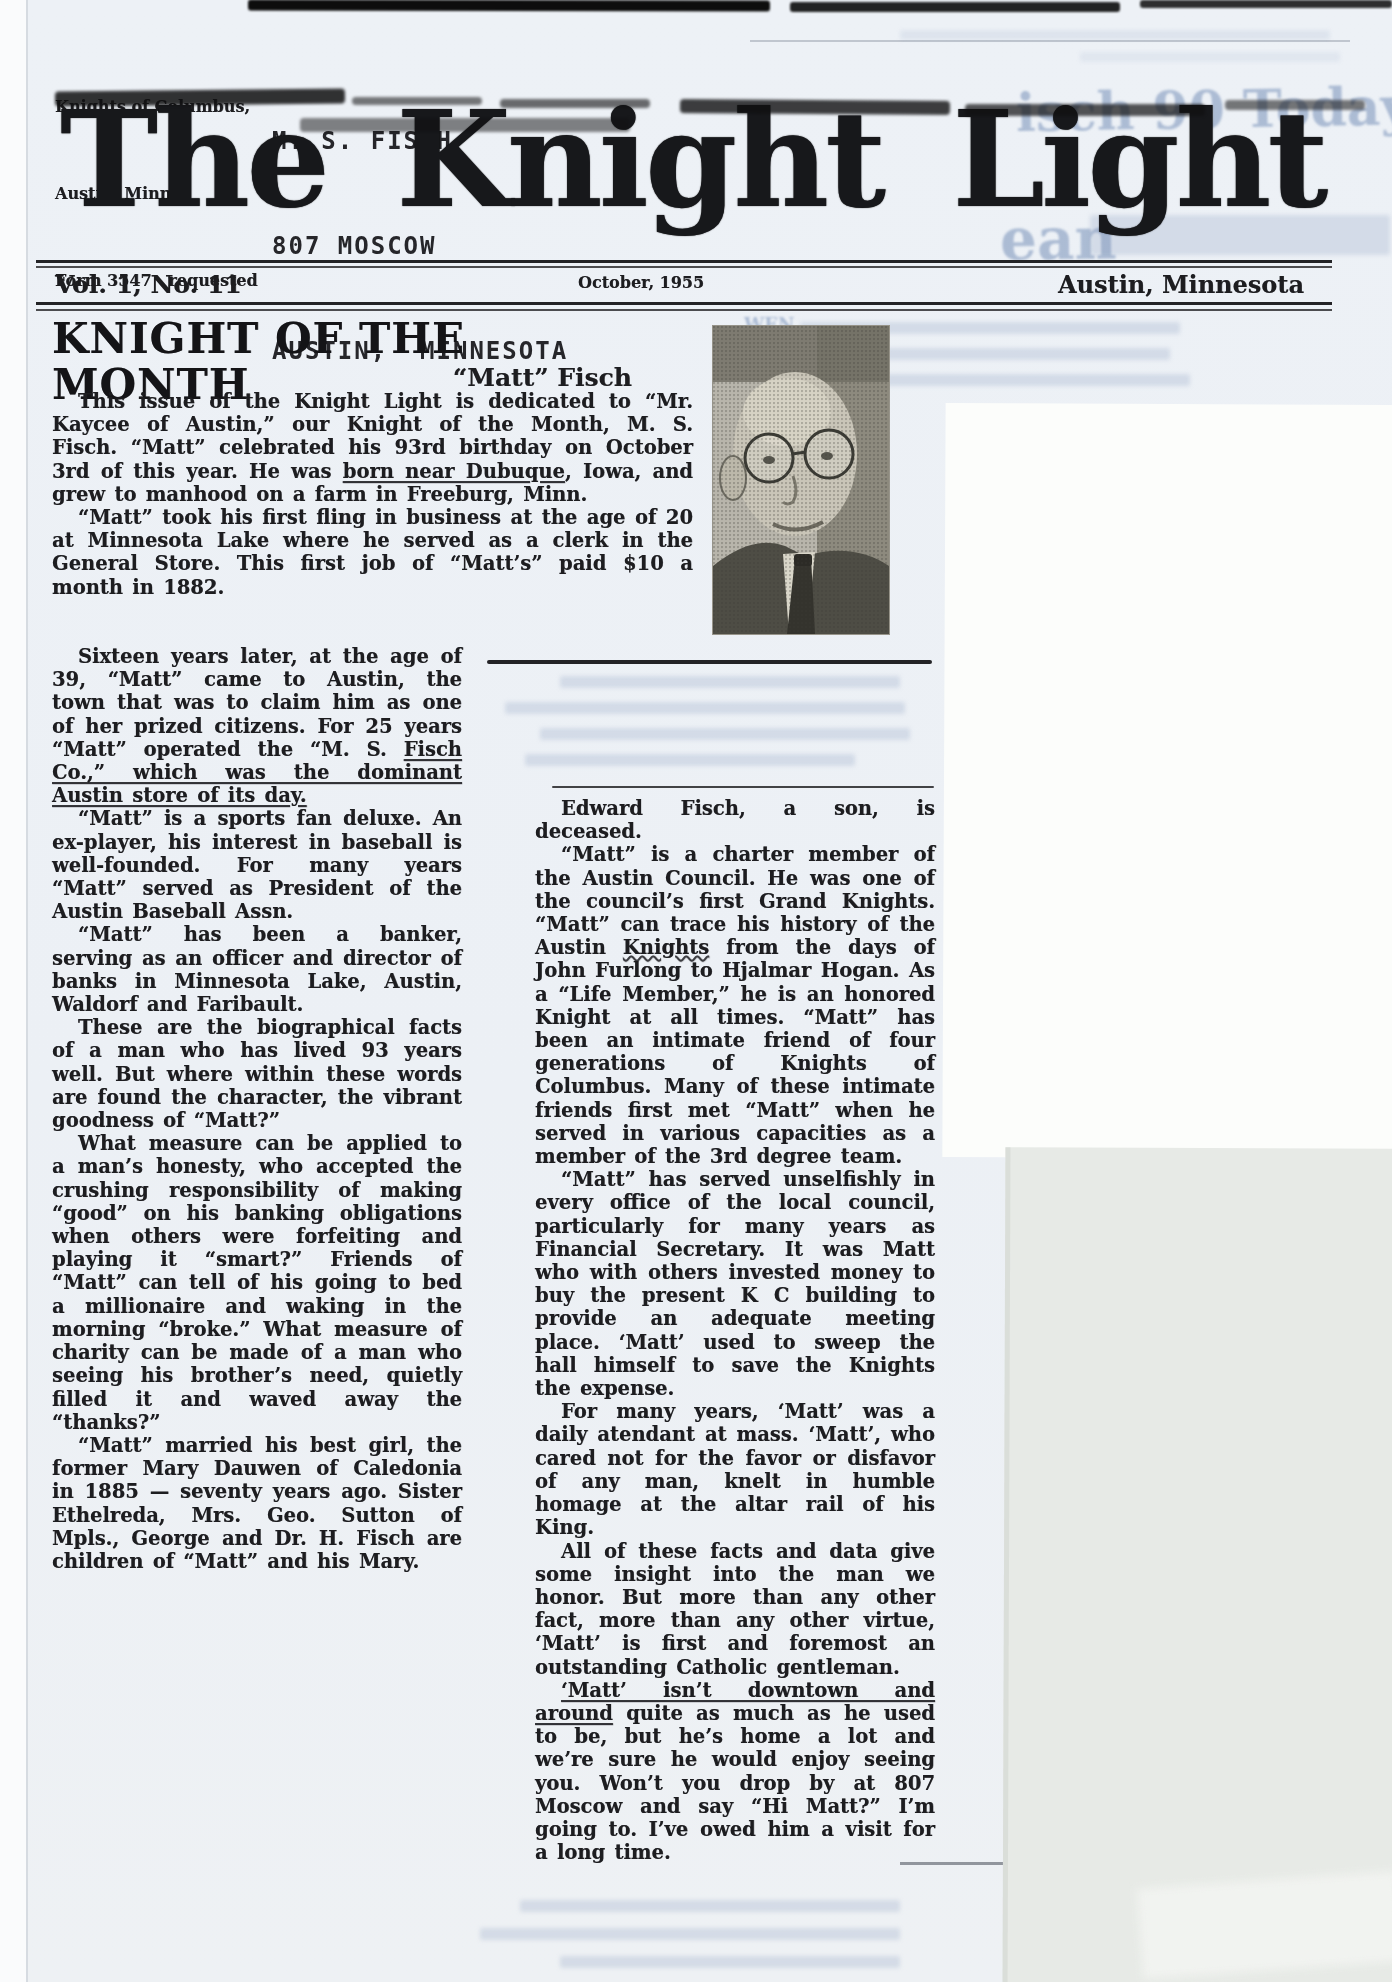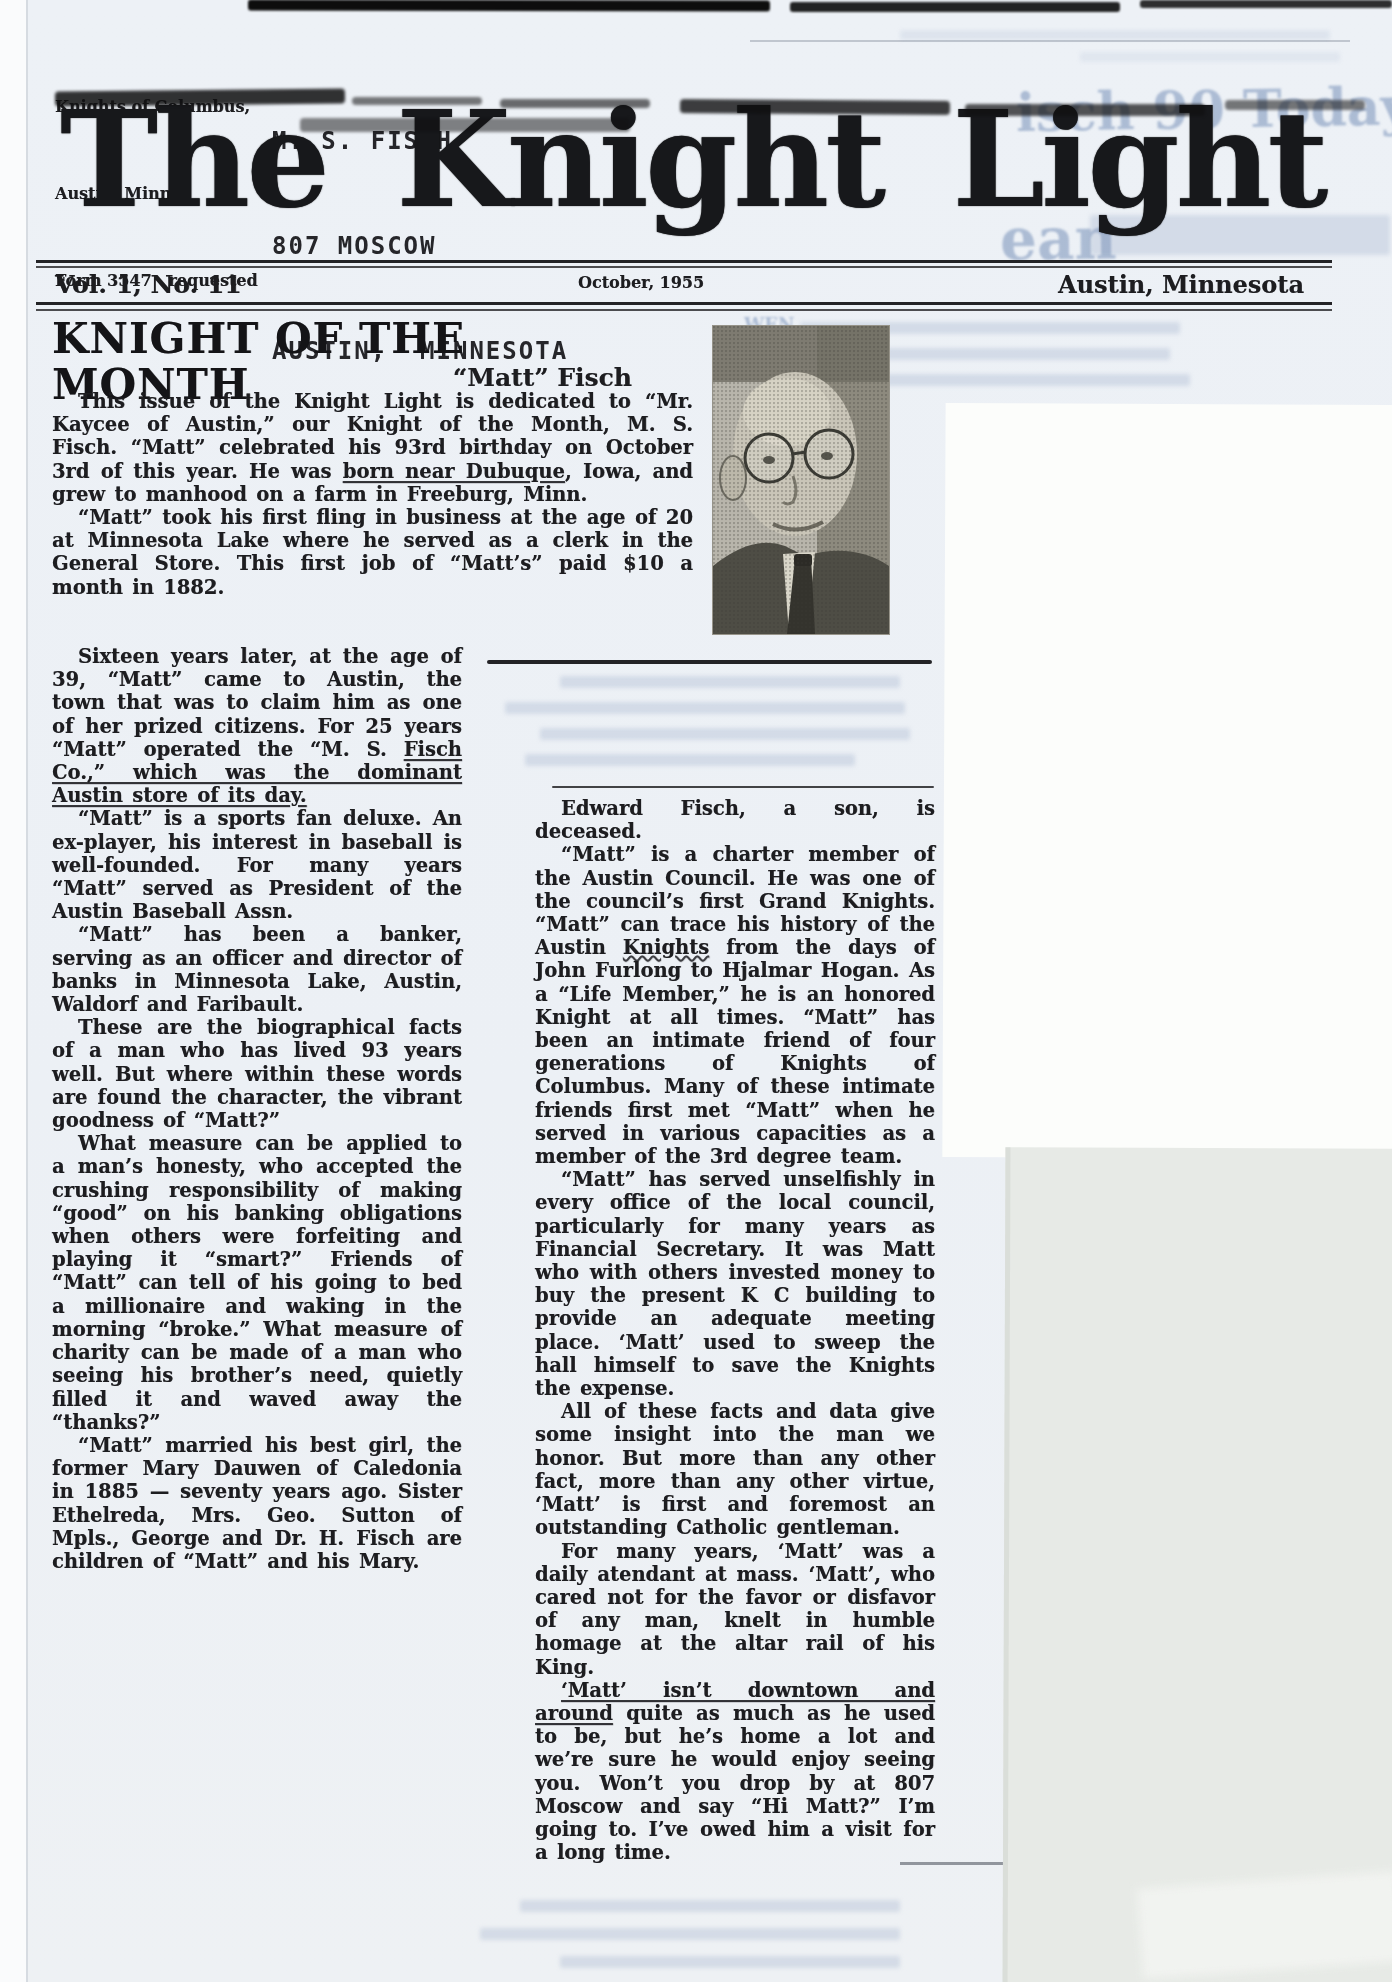--- a/index.html
+++ b/index.html
@@ -160,22 +160,22 @@
     <p>“Matt” has been a banker, serving as an officer and director of banks in Minnesota Lake, Austin, Waldorf and Faribault.</p>
     <p>These are the biographical facts of a man who has lived 93 years well. But where within these words are found the character, the vibrant goodness of “Matt?”</p>
     <p>What measure can be applied to a man’s honesty, who accepted the crushing responsibility of making “good” on his banking obligations when others were forfeiting and playing it “smart?” Friends of “Matt” can tell of his going to bed a millionaire and waking in the morning “broke.” What measure of charity can be made of a man who seeing his brother’s need, quietly filled it and waved away the “thanks?”</p>
     <p>“Matt” married his best girl, the former Mary Dauwen of Caledonia in 1885 — seventy years ago. Sister Ethelreda, Mrs. Geo. Sutton of Mpls., George and Dr. H. Fisch are children of “Matt” and his Mary.</p>
   </div>
 
   <div class="abs body-text ink" style="left:535px;top:797px;width:400px;">
     <p>Edward Fisch, a son, is deceased.</p>
     <p><span>“Matt” is a charter member of the Austin Council. He was one of the council’s first Grand Knights. “Matt” can trace his history of the Austin </span><span class="u-squiggle">Knights</span><span> from the days of John Furlong to Hjalmar Hogan. As a “Life Member,” he is an honored Knight at all times. “Matt” has been an intimate friend of four generations of Knights of Columbus. Many of these intimate friends first met “Matt” when he served in various capacities as a member of the 3rd degree team.</span></p>
     <p>“Matt” has served unselfishly in every office of the local council, particularly for many years as Financial Secretary. It was Matt who with others invested money to buy the present K C building to provide an adequate meeting place. ‘Matt’ used to sweep the hall himself to save the Knights the expense.</p>
+    <p>For many years, ‘Matt’ was a daily atendant at mass. ‘Matt’, who cared not for the favor or disfavor of any man, knelt in humble homage at the altar rail of his King.</p>
     <p>All of these facts and data give some insight into the man we honor. But more than any other fact, more than any other virtue, ‘Matt’ is first and foremost an outstanding Catholic gentleman.</p>
-    <p>For many years, ‘Matt’ was a daily atendant at mass. ‘Matt’, who cared not for the favor or disfavor of any man, knelt in humble homage at the altar rail of his King.</p>
     <p><span></span><span class="u">‘Matt’ isn’t downtown and around</span><span> quite as much as he used to be, but he’s home a lot and we’re sure he would enjoy seeing you. Won’t you drop by at 807 Moscow and say “Hi Matt?” I’m going to. I’ve owed him a visit for a long time.</span></p>
   </div>
 
   <div class="abs edgeband" style="left:248px;top:0;width:522px;height:11px;transform:rotate(0.1deg);"></div>
   <div class="abs edgeband" style="left:790px;top:2px;width:330px;height:10px;opacity:.9;"></div>
   <div class="abs edgeband" style="left:1140px;top:0;width:252px;height:8px;opacity:.85;"></div>
 
   <div class="abs left-strip"></div>
 
 </div>

